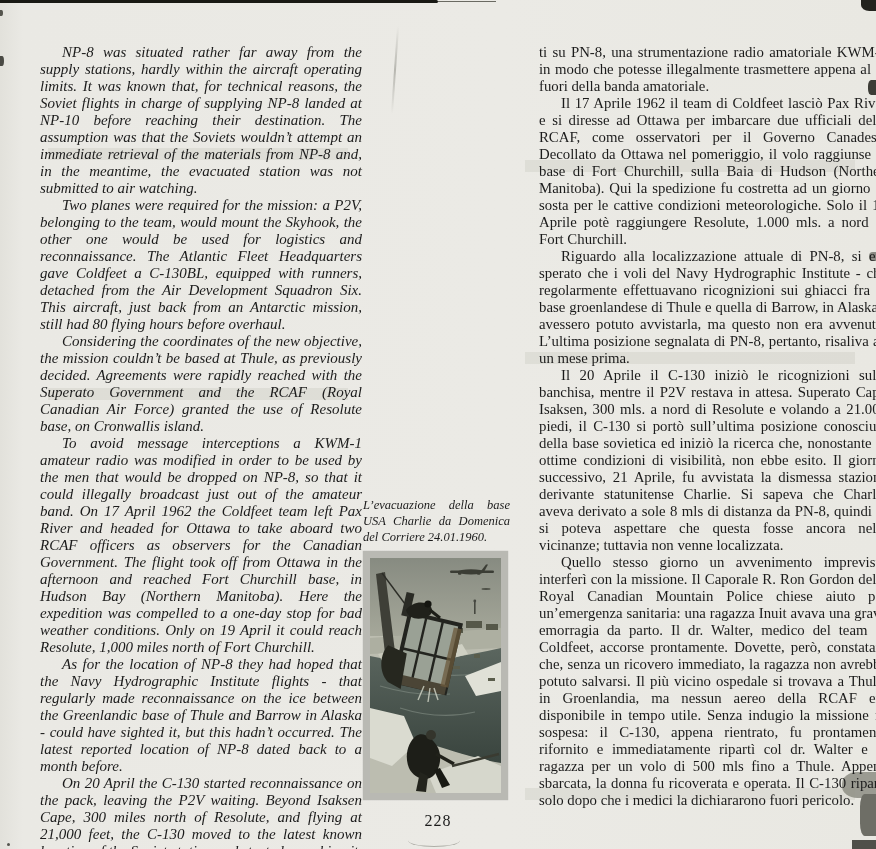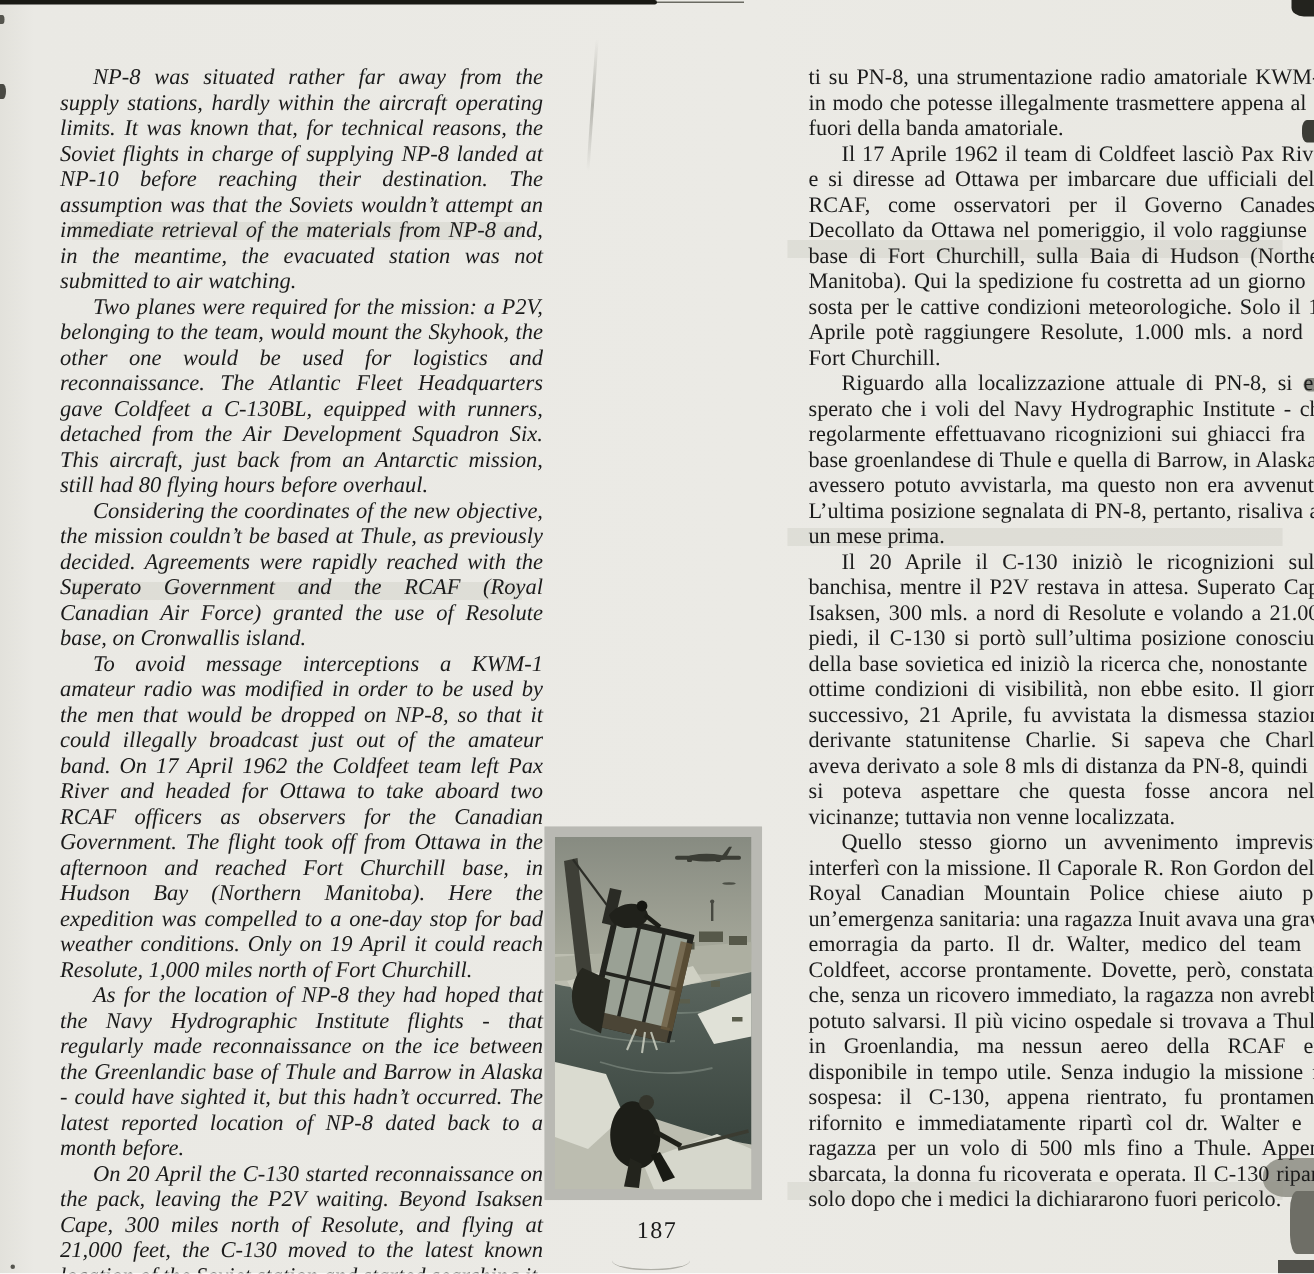--- a/index.html
+++ b/index.html
@@ -89,20 +89,21 @@
     </div>
 
   <div class="col col-right" lang="it">
       <p class="para">ti su PN-8, una strumentazione radio amatoriale KWM-1 in modo che potesse illegalmente trasmettere appena al di fuori della banda amatoriale.</p>
       <p class="para">Il 17 Aprile 1962 il team di Coldfeet lasciò Pax River e si diresse ad Ottawa per imbarcare due ufficiali della RCAF, come osservatori per il Governo Canadese. Decollato da Ottawa nel pomeriggio, il volo raggiunse la base di Fort Churchill, sulla Baia di Hudson (Northen Manitoba). Qui la spedizione fu costretta ad un giorno di sosta per le cattive condizioni meteorologiche. Solo il 19 Aprile potè raggiungere Resolute, 1.000 mls. a nord di Fort Churchill.</p>
       <p class="para">Riguardo alla localizzazione attuale di PN-8, si era sperato che i voli del Navy Hydrographic Institute - che regolarmente effettuavano ricognizioni sui ghiacci fra la base groenlandese di Thule e quella di Barrow, in Alaska - avessero potuto avvistarla, ma questo non era avvenuto. L’ultima posizione segnalata di PN-8, pertanto, risaliva ad un mese prima.</p>
       <p class="para">Il 20 Aprile il C-130 iniziò le ricognizioni sulla banchisa, mentre il P2V restava in attesa. Superato Capo Isaksen, 300 mls. a nord di Resolute e volando a 21.000 piedi, il C-130 si portò sull’ultima posizione conosciuta della base sovietica ed iniziò la ricerca che, nonostante le ottime condizioni di visibilità, non ebbe esito. Il giorno successivo, 21 Aprile, fu avvistata la dismessa stazione derivante statunitense Charlie. Si sapeva che Charlie aveva derivato a sole 8 mls di distanza da PN-8, quindi ci si poteva aspettare che questa fosse ancora nelle vicinanze; tuttavia non venne localizzata.</p>
       <p class="para">Quello stesso giorno un avvenimento imprevisto interferì con la missione. Il Caporale R. Ron Gordon della Royal Canadian Mountain Police chiese aiuto per un’emergenza sanitaria: una ragazza Inuit avava una grave emorragia da parto. Il dr. Walter, medico del team di Coldfeet, accorse prontamente. Dovette, però, constatare che, senza un ricovero immediato, la ragazza non avrebbe potuto salvarsi. Il più vicino ospedale si trovava a Thule, in Groenlandia, ma nessun aereo della RCAF era disponibile in tempo utile. Senza indugio la missione fu sospesa: il C-130, appena rientrato, fu prontamente rifornito e immediatamente ripartì col dr. Walter e la ragazza per un volo di 500 mls fino a Thule. Appena sbarcata, la donna fu ricoverata e operata. Il C-130 ripartì solo dopo che i medici la dichiararono fuori pericolo.</p>
     </div>
 
+  <div class="fig-caption">L’evacuazione della base USA Charlie da Domenica del Corriere 24.01.1960.</div>
 
   <figure class="figure" title="Painting: a tractor with a glazed cab tips into a break in the Arctic pack ice while a man clings to its top; a second man bends over at the water’s edge in the foreground; a twin-engine aircraft flies over a distant camp.">
     <svg viewBox="0 0 131 235" preserveAspectRatio="none">
       <defs>
         <linearGradient id="sky" x1="0" y1="0" x2="0" y2="1">
           <stop offset="0" stop-color="#878b81"></stop>
           <stop offset="1" stop-color="#a7a99b"></stop>
         </linearGradient>
         <linearGradient id="water" x1="0" y1="0" x2="0" y2="1">
           <stop offset="0" stop-color="#5b665f"></stop>
@@ -189,15 +190,15 @@
         <circle cx="61" cy="177" r="5" fill="#34352c"></circle>
         <path d="M50,214 L46,233 L56,234 L58,218 Z" fill="#23241d"></path>
         <path d="M64,212 L72,230 L80,227 L70,210 Z" fill="#191a14"></path>
         <path d="M66,196 L84,206" stroke="#20211a" stroke-width="3.4" fill="none"></path>
       </g>
 
       <line x1="82" y1="208" x2="129" y2="196" stroke="#3a3b31" stroke-width="2.4"></line>
     </svg>
   </figure>
 
-  <div class="page-number">187</div>
+  <div class="page-number">228</div>
 
 </div>
 
 </body></html>

